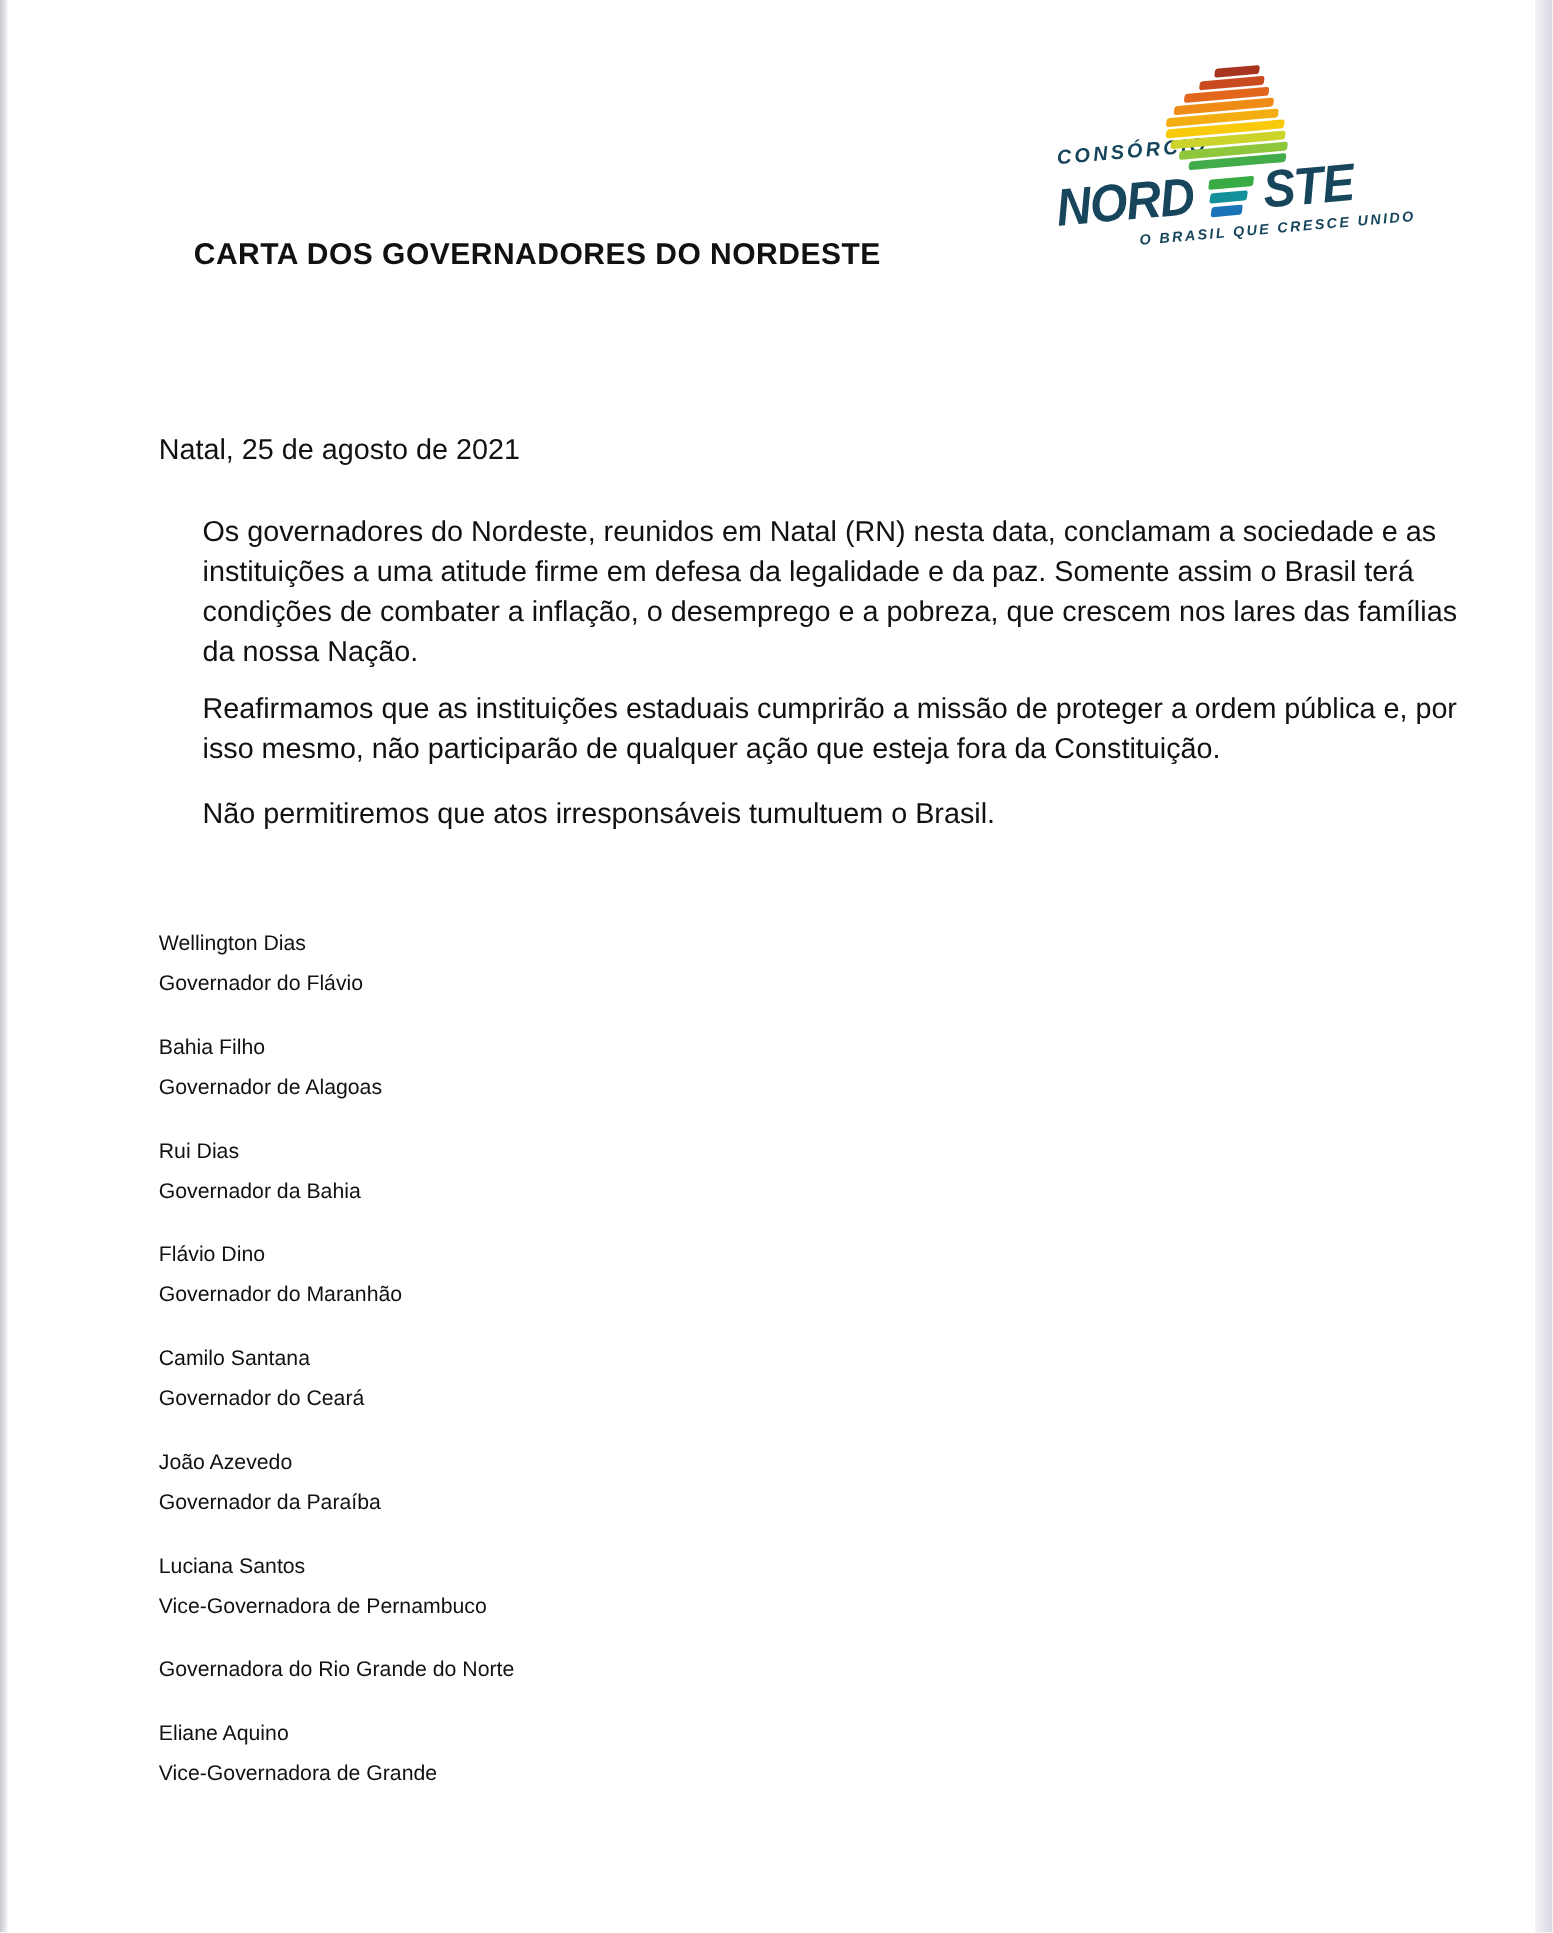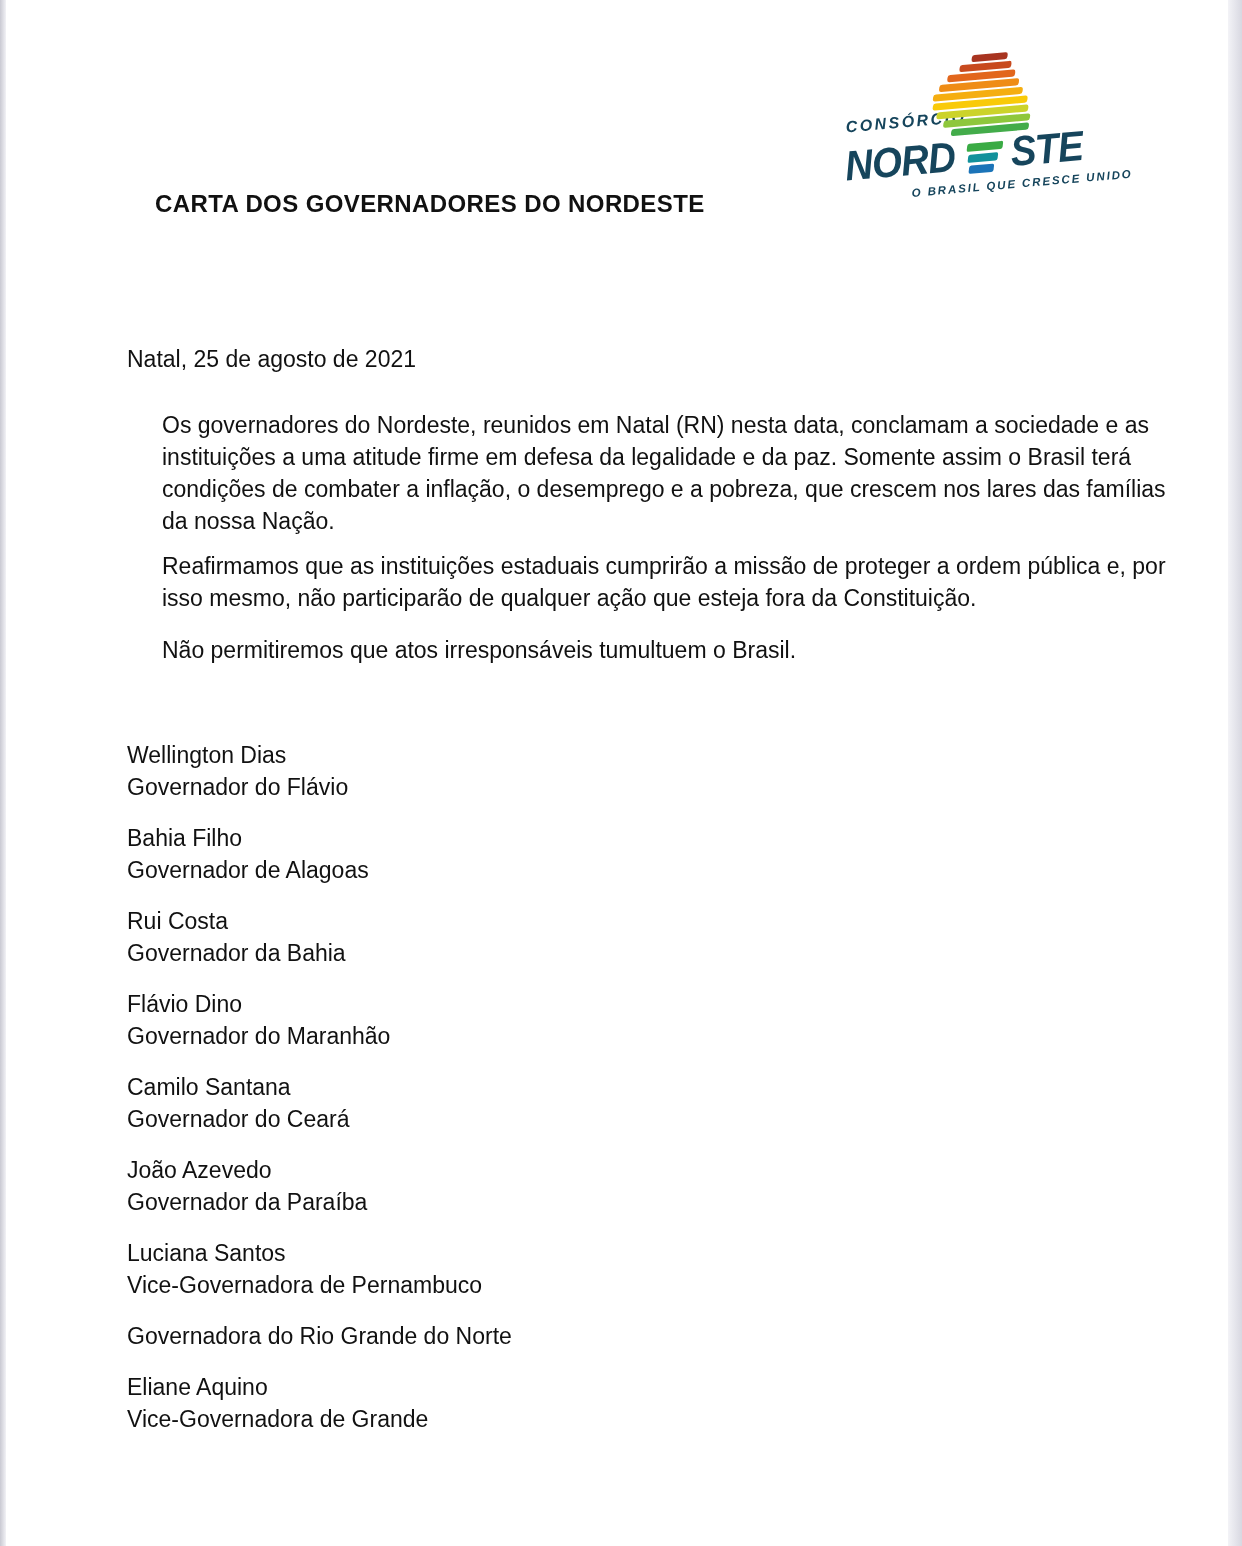--- a/index.html
+++ b/index.html
@@ -38,21 +38,21 @@
   .para {
     position: absolute; left: 144px; width: 1010px; margin: 18px;
     font-size: 23px; line-height: 32px;
   }
   .p1 { top: 391px; }
   .p2 { top: 532px; }
   .p3 { top: 616px; }
 
   .sigs { position: absolute; left: 127px; top: 739px; }
   .sig { margin-bottom: 19px; }
-  .sig-name, .sig-role { font-size: 23px; line-height: 32px; }
+  .sig-name, .sig-role { font-size: 17px; line-height: 32px; }
 
   
   .logo {
     position: absolute; left: 836px; top: 62px; width: 290px;
     transform: rotate(-5deg);
     transform-origin: left top;
     color: #16455c;
   }
   .brand-row {
     display: flex; align-items: flex-end;
@@ -139,21 +139,21 @@
 <div class="sigs">
   <div class="sig">
     <div class="sig-name">Wellington Dias</div>
     <div class="sig-role">Governador do Flávio</div>
   </div>
   <div class="sig">
     <div class="sig-name">Bahia Filho</div>
     <div class="sig-role">Governador de Alagoas</div>
   </div>
   <div class="sig">
-    <div class="sig-name">Rui Costa</div>
+    <div class="sig-name">Rui Dias</div>
     <div class="sig-role">Governador da Bahia</div>
   </div>
   <div class="sig">
     <div class="sig-name">Flávio Dino</div>
     <div class="sig-role">Governador do Maranhão</div>
   </div>
   <div class="sig">
     <div class="sig-name">Camilo Santana</div>
     <div class="sig-role">Governador do Ceará</div>
   </div>

